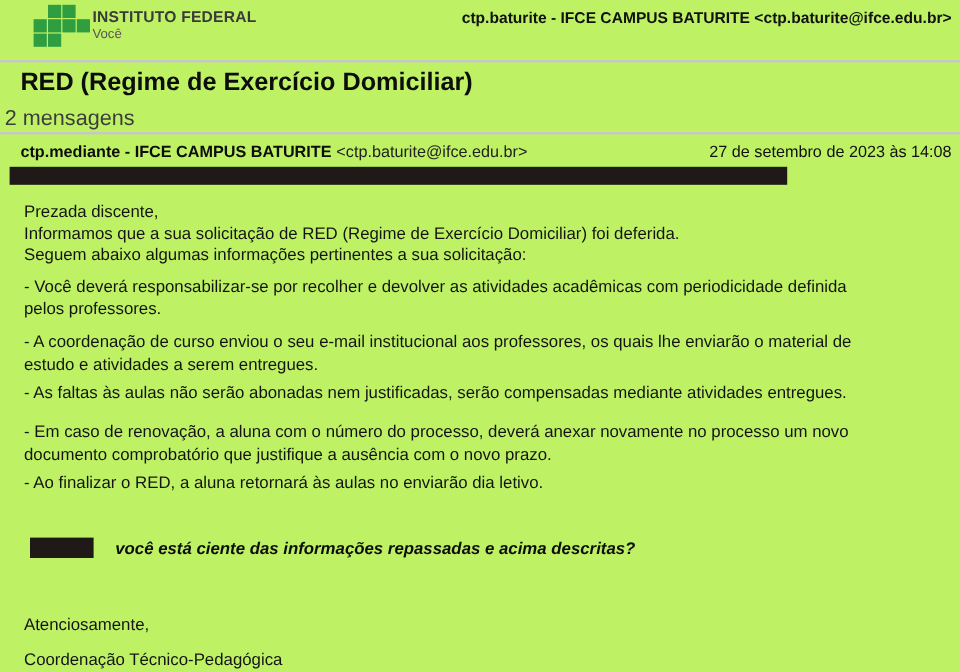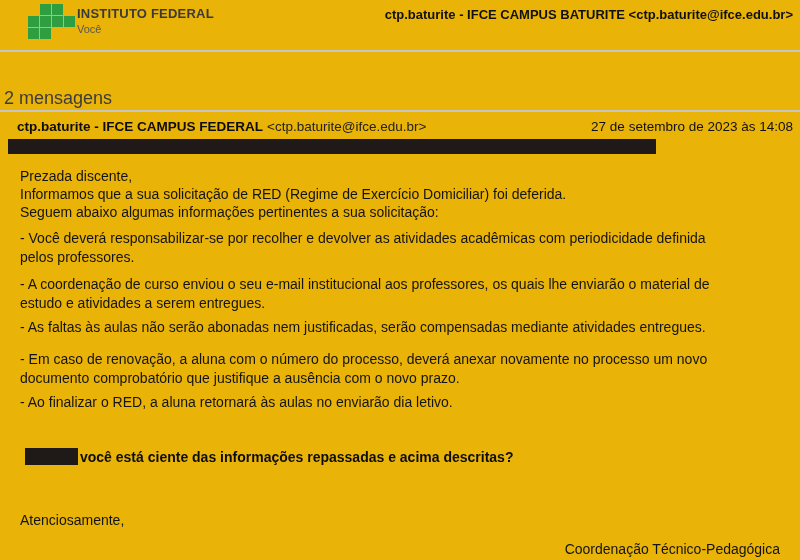--- a/index.html
+++ b/index.html
@@ -1,17 +1,17 @@
 <!DOCTYPE html>
 <html><head>
 <meta charset="utf-8">
 <style>
   html,body{margin:0;padding:0;background:#ffffff;}
   .page{
-    position:relative;width:800px;height:560px;overflow:hidden;background:#eab308;
+    position:relative;width:800px;height:560px;overflow:hidden;background:#bef264;
     font-family:"Liberation Sans","DejaVu Sans",sans-serif;color:#141414;
   }
   
   .logo-grid{
     position:absolute;left:28px;top:4px;
     display:grid;grid-template-columns:repeat(4,11px);grid-template-rows:repeat(3,11px);gap:1px;
   }
   .sq{width:11px;height:11px;}
   .sq.fill{background:#2f9e41;}
   .logo-text{position:absolute;left:77px;top:7px;line-height:1.1;}
@@ -40,25 +40,25 @@
     position:absolute;left:20px;width:760px;
     font-size:14px;line-height:19px;color:#141414;white-space:pre-line;margin:0;
   }
   .intro{top:167px;line-height:18px;}
   .it0{top:229px;}
   .it1{top:275px;}
   .it2{top:318px;}
   .it3{top:350px;}
   .it4{top:393px;}
   .question-row{
-    position:absolute;left:25px;top:448px;display:flex;align-items:center;gap:2px;width:740px;
+    position:absolute;left:25px;top:448px;display:flex;align-items:center;gap:18px;width:740px;font-style:italic;
   }
   .question-text{font-size:14px;font-weight:bold;color:#0d0d0d;white-space:nowrap;}
   .closing{top:511px;}
-  .signature{top:540px;text-align:right;}
+  .signature{top:540px;}
 </style>
 </head>
 <body>
 
 <div class="page">
 
   <div class="logo-grid">
     <span class="sq"></span>
     <span class="sq fill"></span>
     <span class="sq fill"></span>
@@ -73,27 +73,28 @@
     <span class="sq"></span>
   </div>
   <div class="logo-text">
     <div class="brand">INSTITUTO FEDERAL</div>
     <div class="region">Você</div>
   </div>
   <div class="account">ctp.baturite - IFCE CAMPUS BATURITE &lt;ctp.baturite@ifce.edu.br&gt;</div>
 
   <div class="divider hr1"></div>
 
+  <h1 class="title">RED (Regime de Exercício Domiciliar)</h1>
   <div class="msg-count">2 mensagens</div>
 
   <div class="divider hr2"></div>
 
   <div class="sender-row">
     <span>
-      <span class="sender-name">ctp.baturite - IFCE CAMPUS FEDERAL</span><span class="sender-email">&lt;ctp.baturite@ifce.edu.br&gt;</span>
+      <span class="sender-name">ctp.mediante - IFCE CAMPUS BATURITE</span><span class="sender-email">&lt;ctp.baturite@ifce.edu.br&gt;</span>
     </span>
     <span class="msg-date">27 de setembro de 2023 às 14:08</span>
   </div>
 
   <div class="redaction-bar"></div>
 
   <p class="para intro">Prezada discente,
 Informamos que a sua solicitação de RED (Regime de Exercício Domiciliar) foi deferida.
 Seguem abaixo algumas informações pertinentes a sua solicitação:</p>
   <p class="para it0">- Você deverá responsabilizar-se por recolher e devolver as atividades acadêmicas com periodicidade definida

